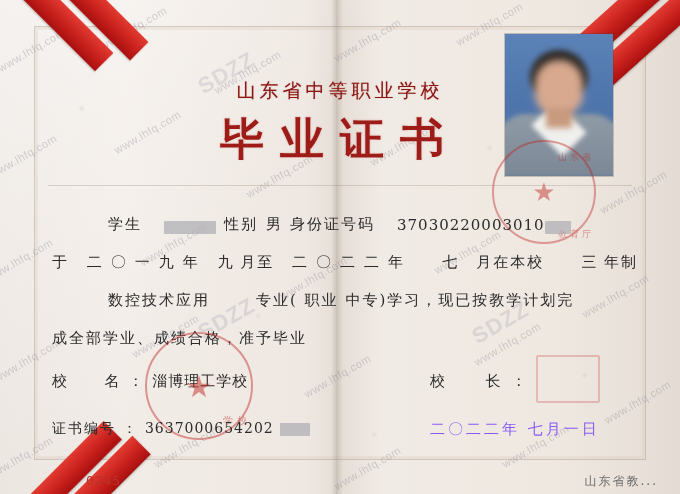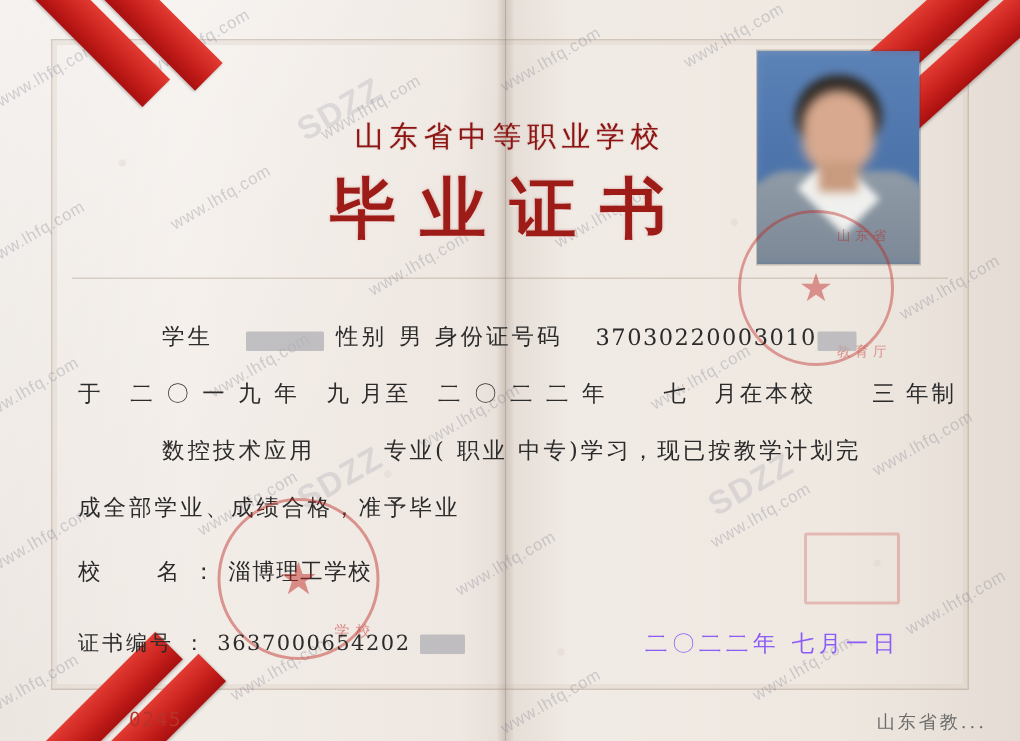--- a/index.html
+++ b/index.html
@@ -452,20 +452,26 @@
   </div>
 
   <div class="school-row">
     <span>校</span>
     <span class="gap-m"></span>
     <span>名</span>
     <span>：</span>
     <span class="handwrite">淄博理工学校</span>
   </div>
 
+  <div class="principal-row">
+    <span>校</span>
+    <span class="gap-m"></span>
+    <span>长</span>
+    <span>：</span>
+  </div>
 
   <div class="seal seal-school">
     <div class="star">★</div>
     <div class="t2">学校</div>
   </div>
 
   <div class="seal seal-principal">
     <span></span>
   </div>
 

